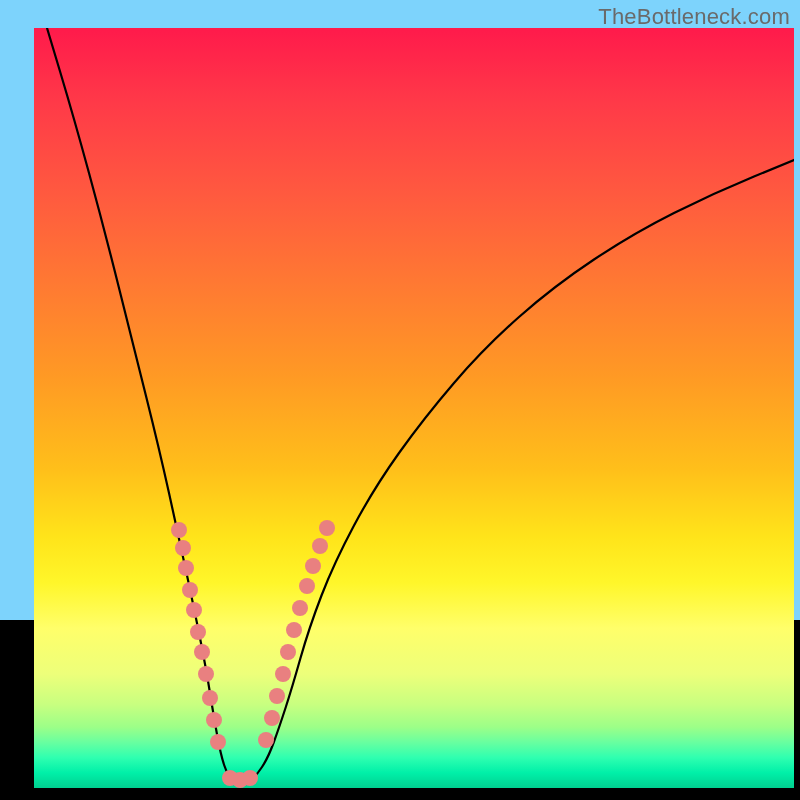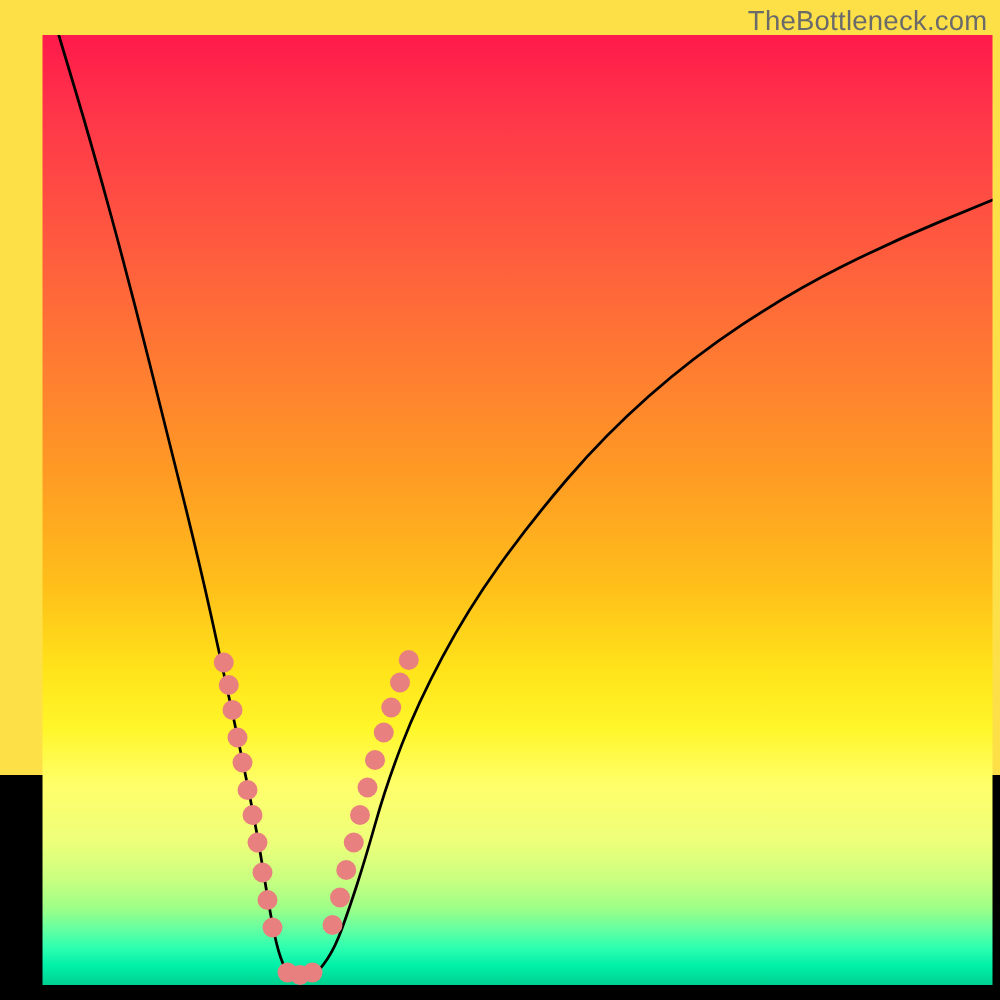--- a/index.html
+++ b/index.html
@@ -8,21 +8,21 @@
     width: 800px;
     height: 800px;
     background: #000;
     font-family: Arial, Helvetica, sans-serif;
     overflow: hidden;
   }
   .stage {
     position: relative;
     width: 800px;
     height: 620px;
-    background: #fde047;
+    background: #7dd3fc;
   }
   .plot-area {
     position: absolute;
     left: 34px;
     top: 28px;
     width: 760px;
     height: 760px;
     background: linear-gradient(to bottom,
       #ff1a4b 0%,
       #ff3a48 10%,

